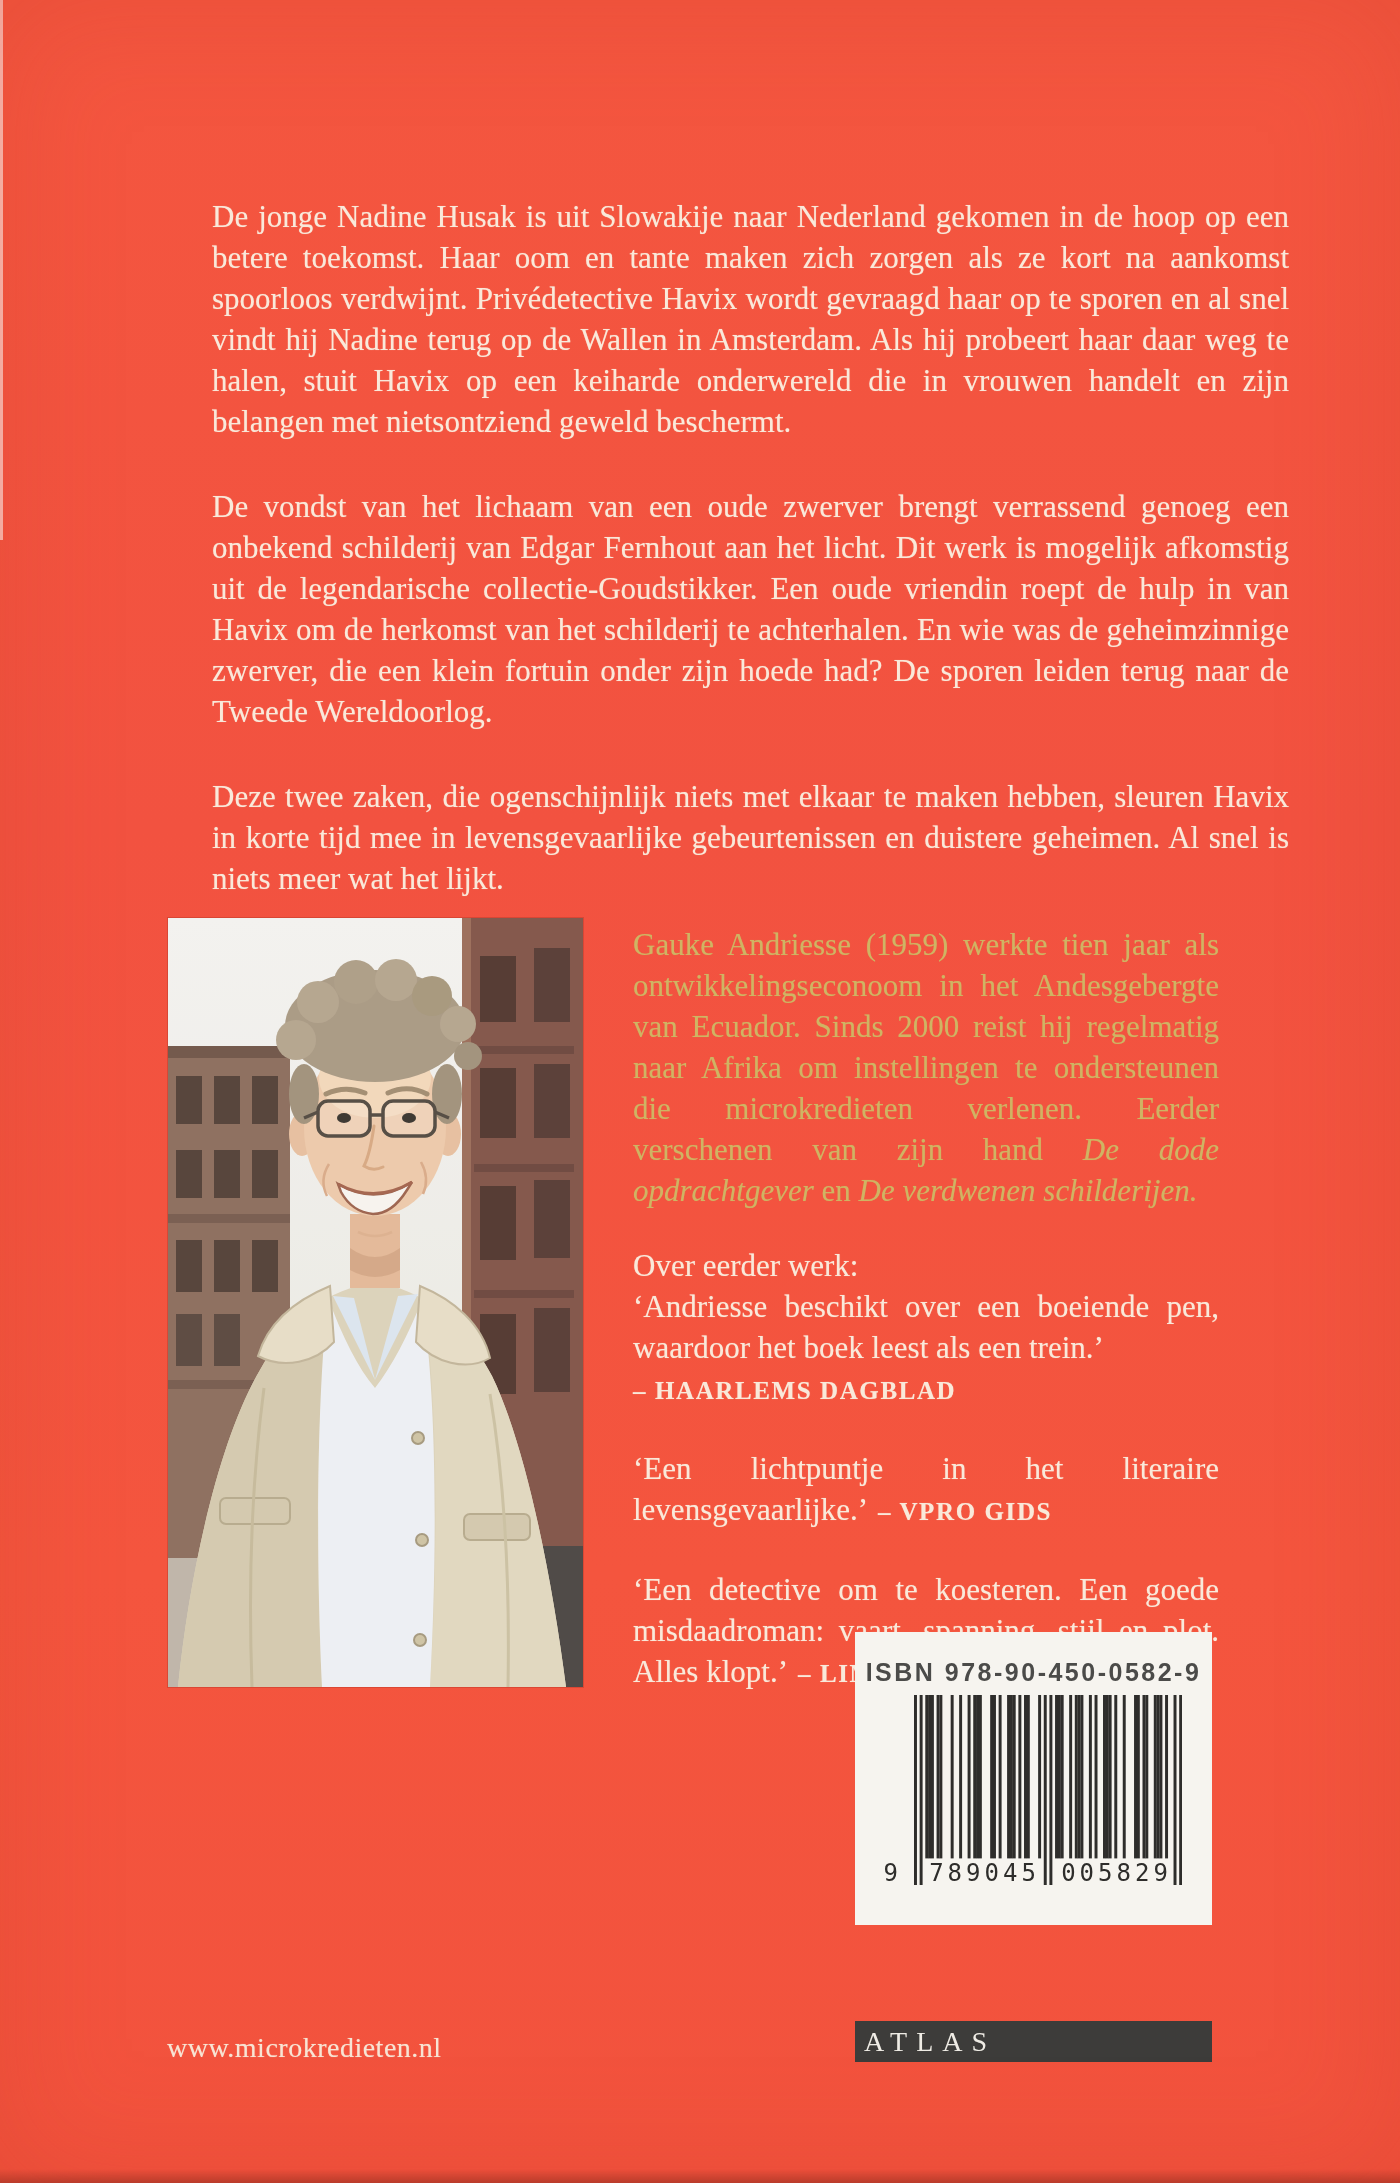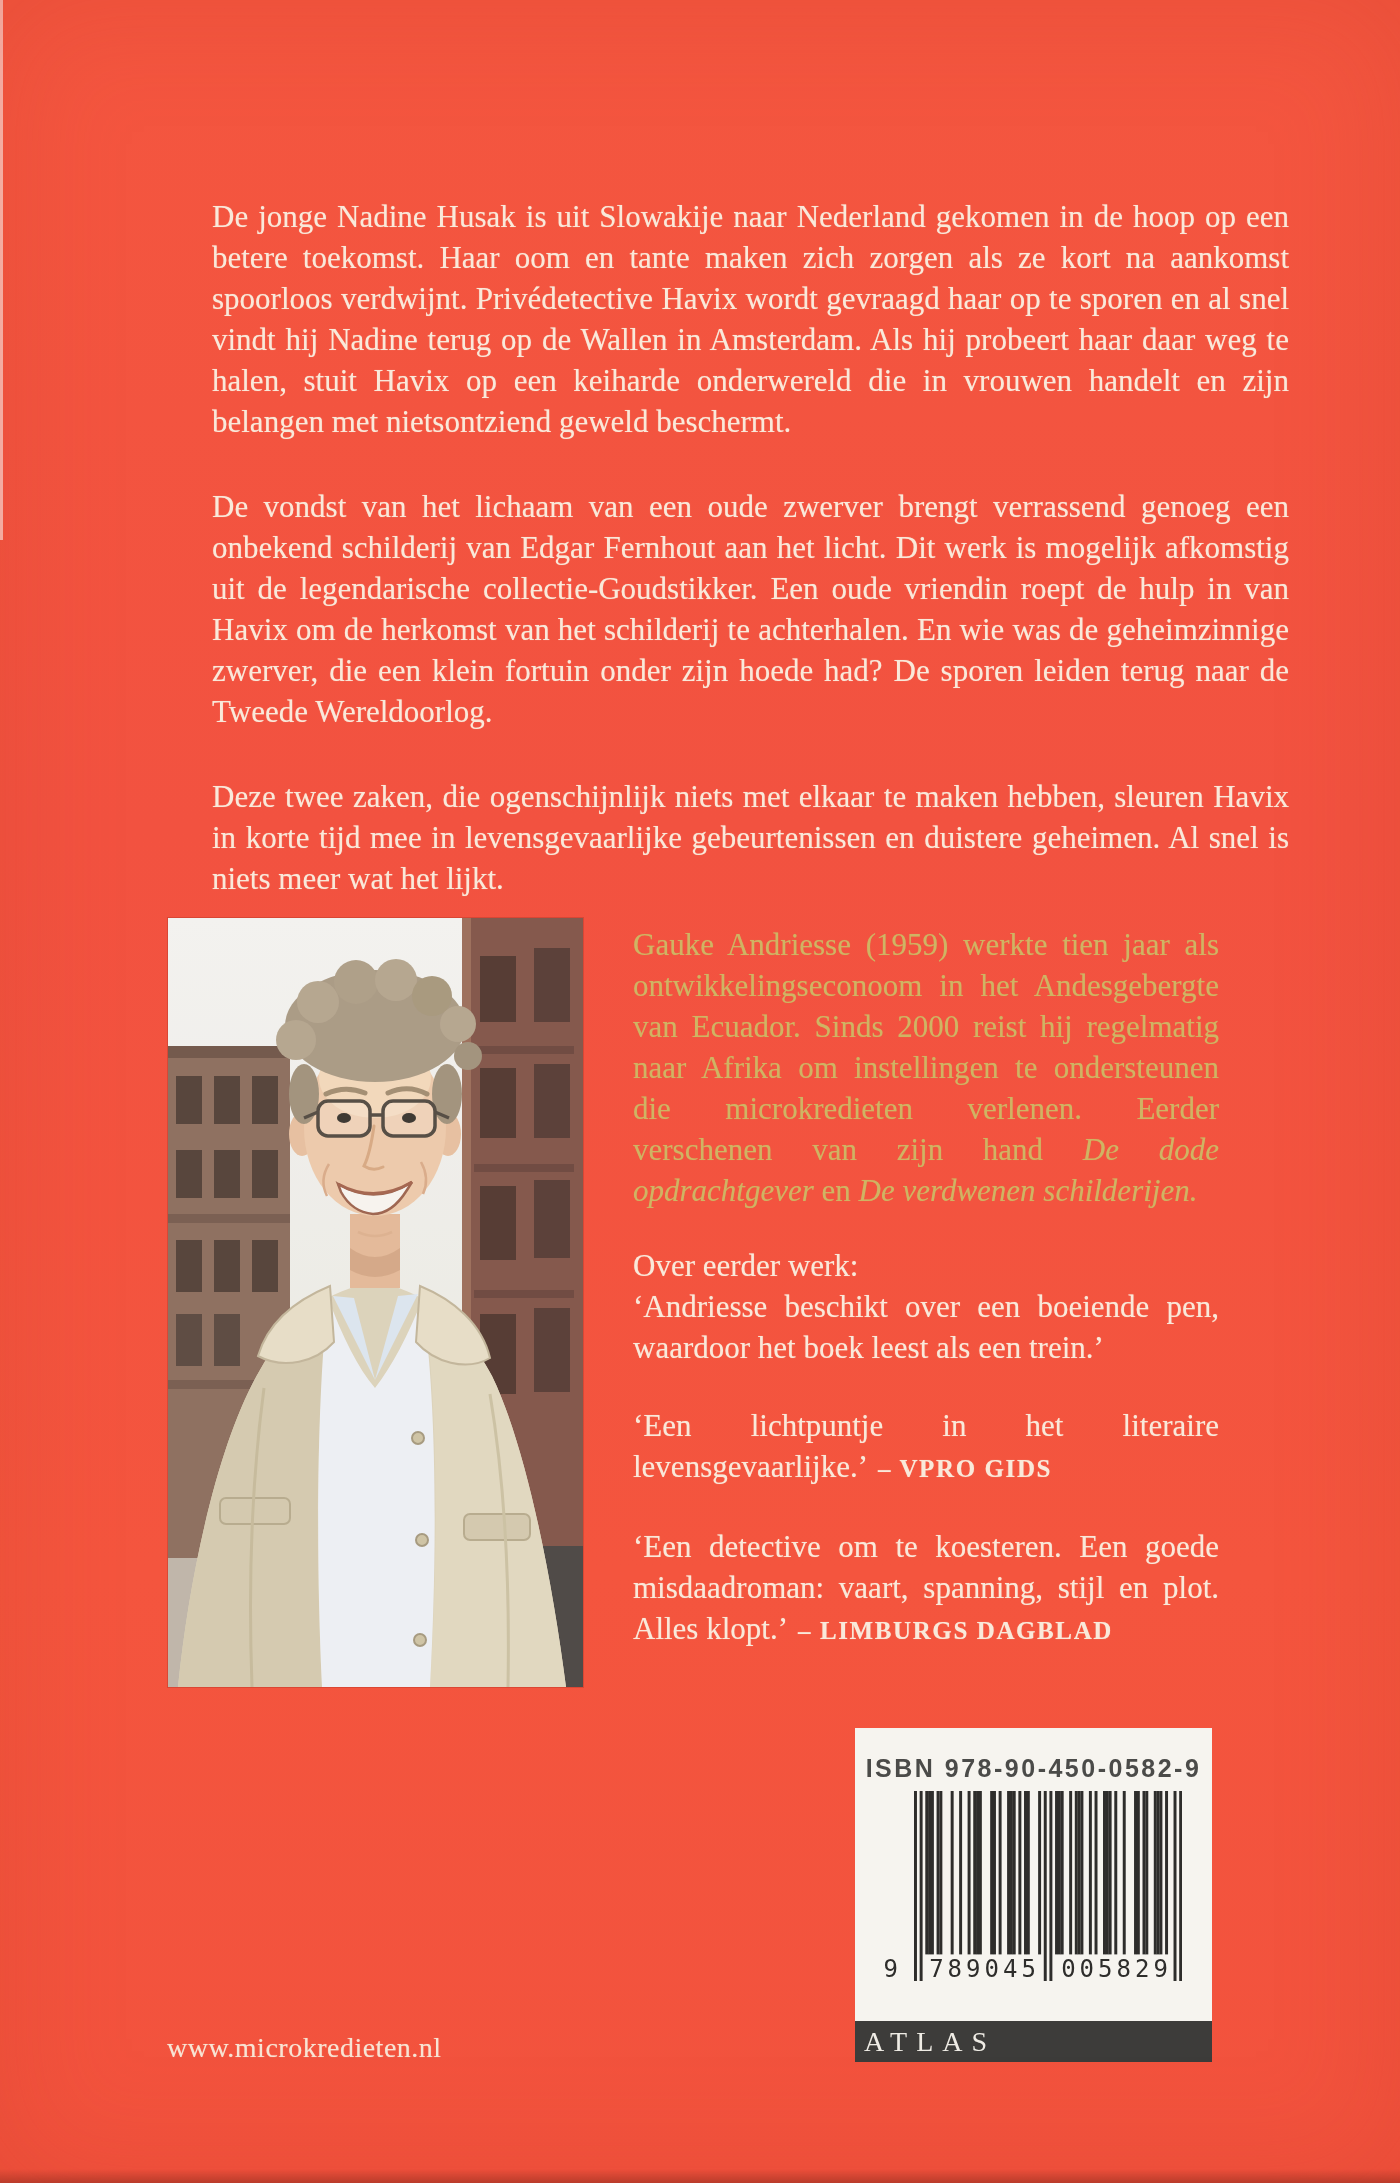--- a/index.html
+++ b/index.html
@@ -34,21 +34,21 @@
   
   .author-photo{position:absolute;left:168px;top:918px;width:415px;height:769px;
     box-shadow:0 0 0 1px rgba(170,50,35,.35);}
   .author-photo svg{display:block;width:100%;height:100%;}
 
   
   .website{position:absolute;left:167px;top:2032px;font-size:28px;color:#f7e4d4;
     letter-spacing:.5px;text-shadow:0 0 1px rgba(255,236,220,.5);}
 
   
-  .isbn-panel{position:absolute;left:855px;top:1728px;width:357px;height:293px;background:#f6f4ef;}
+  .isbn-panel{position:absolute;left:855px;top:1632px;width:357px;height:293px;background:#f6f4ef;}
   .isbn-label{margin-top:26px;text-align:center;font-family:"Liberation Sans",sans-serif;
     font-size:25px;font-weight:700;letter-spacing:2.5px;color:#4b4b49;}
   .barcode-area{position:relative;width:300px;height:198px;margin:8px auto 0;}
   .bars{position:absolute;left:30px;top:0;width:268px;height:190px;fill:#2e2d2b;}
   .bc-group{position:absolute;bottom:6px;font-family:"DejaVu Sans Mono",monospace;
     font-size:24px;color:#2e2d2b;letter-spacing:4px;text-align:center;}
   .bc-first{left:0;}
   .bc-mid{left:42px;width:118px;}
   .bc-end{left:174px;width:118px;}
 
@@ -179,20 +179,21 @@
       <rect x="0" y="0" width="415" height="769" fill="rgba(255,253,250,0.05)"></rect>
     </svg>
   </div>
 
   <div class="right-col">
     <p class="bio"><span>Gauke Andriesse (1959) werkte tien jaar als ontwikkelingseconoom in het Andesgebergte van Ecuador. Sinds 2000 reist hij regelmatig naar Afrika om instellingen te ondersteunen die microkredieten verlenen. Eerder verschenen van zijn hand </span><i>De dode opdrachtgever</i><span> en </span><i>De verdwenen schilderijen.</i></p>
 
     <div class="review">
       <p>Over eerder werk:</p>
       <p>‘Andriesse beschikt over een boeiende pen, waardoor het boek leest als een trein.’</p>
+      <p><span class="source">– HAARLEMS DAGBLAD</span></p>
     </div>
 
     <div class="review">
       <p><span>‘Een lichtpuntje in het literaire levensgevaarlijke.’</span><span class="source source-inline">– VPRO GIDS</span></p>
     </div>
 
     <div class="review">
       <p><span>‘Een detective om te koesteren. Een goede misdaadroman: vaart, spanning, stijl en plot. Alles klopt.’</span><span class="source source-inline">– LIMBURGS DAGBLAD</span></p>
     </div>
   </div>

